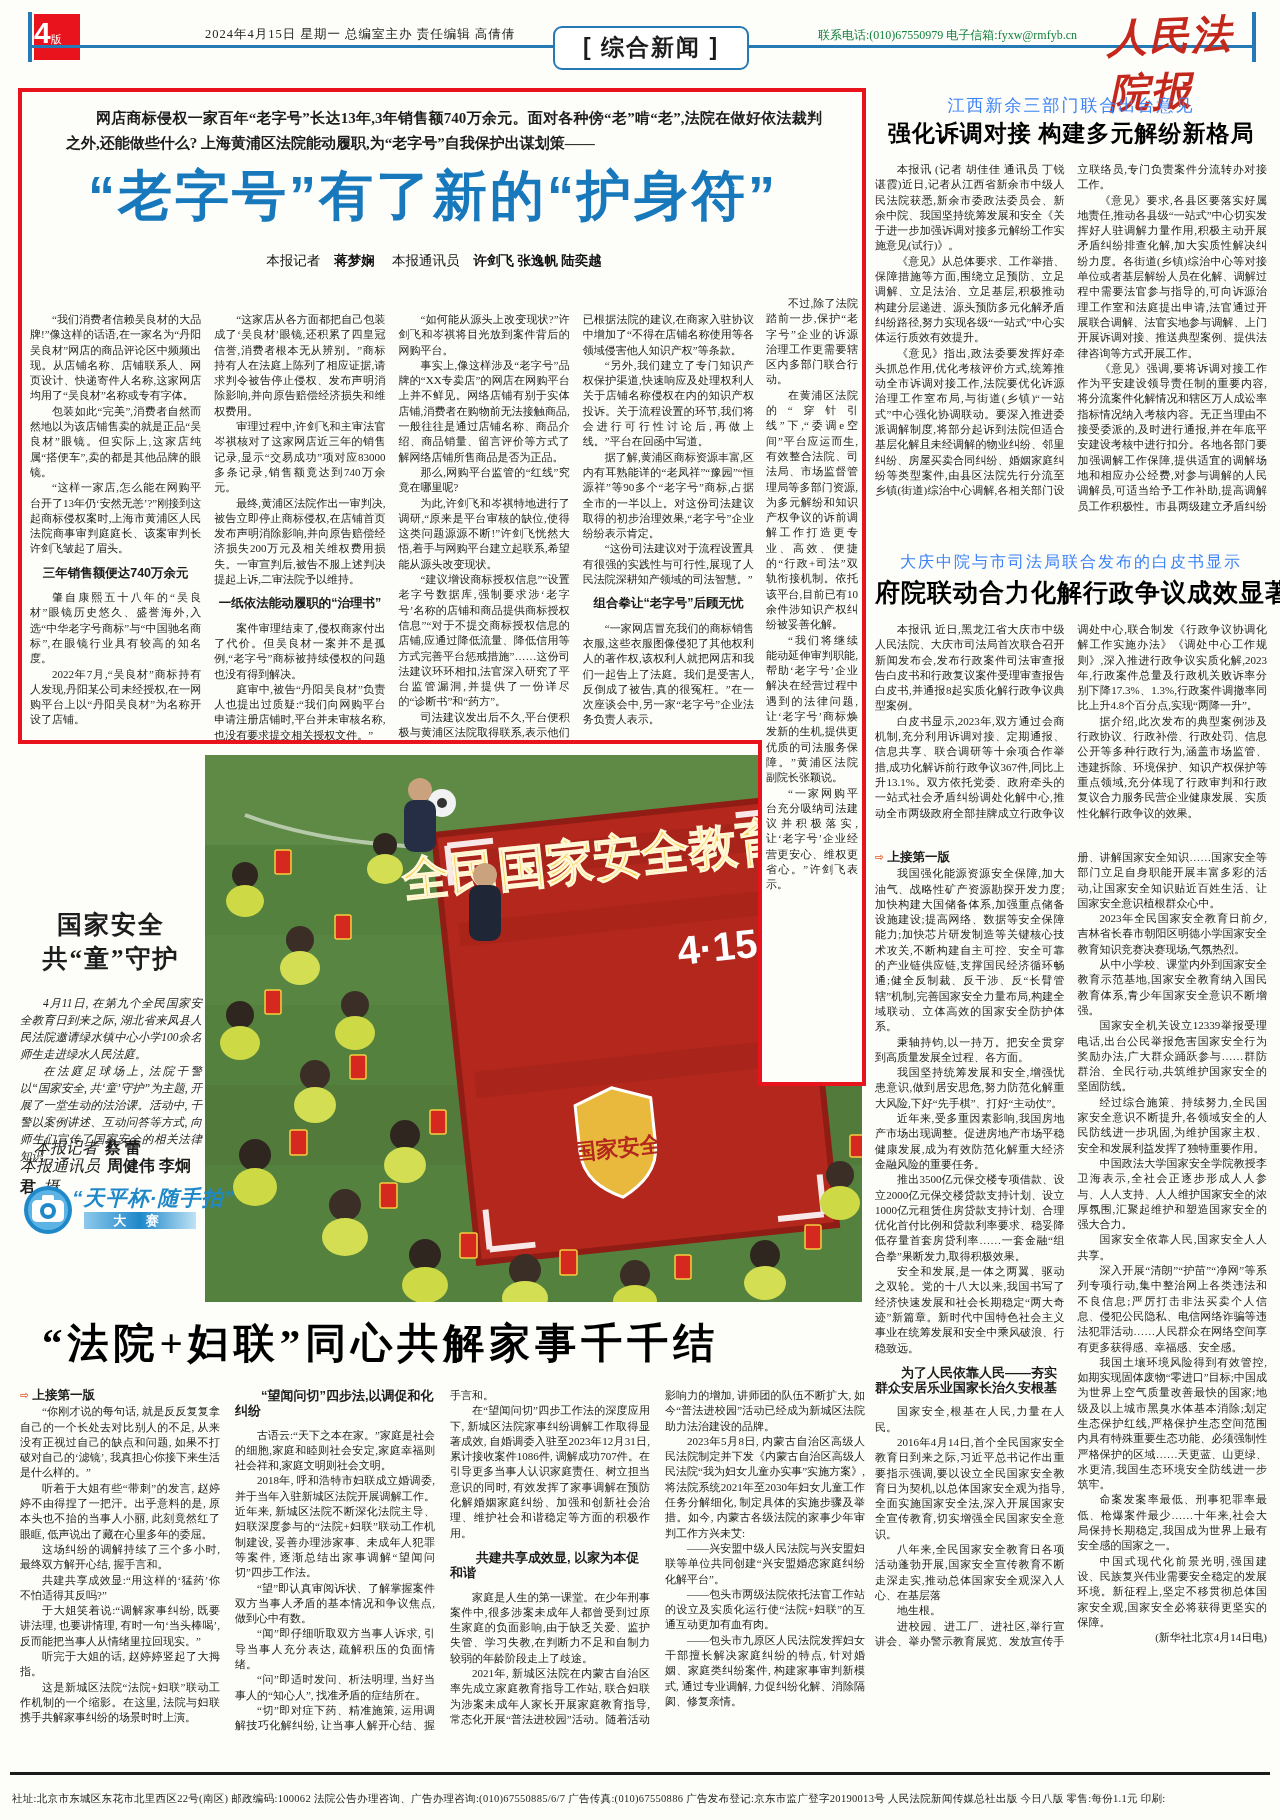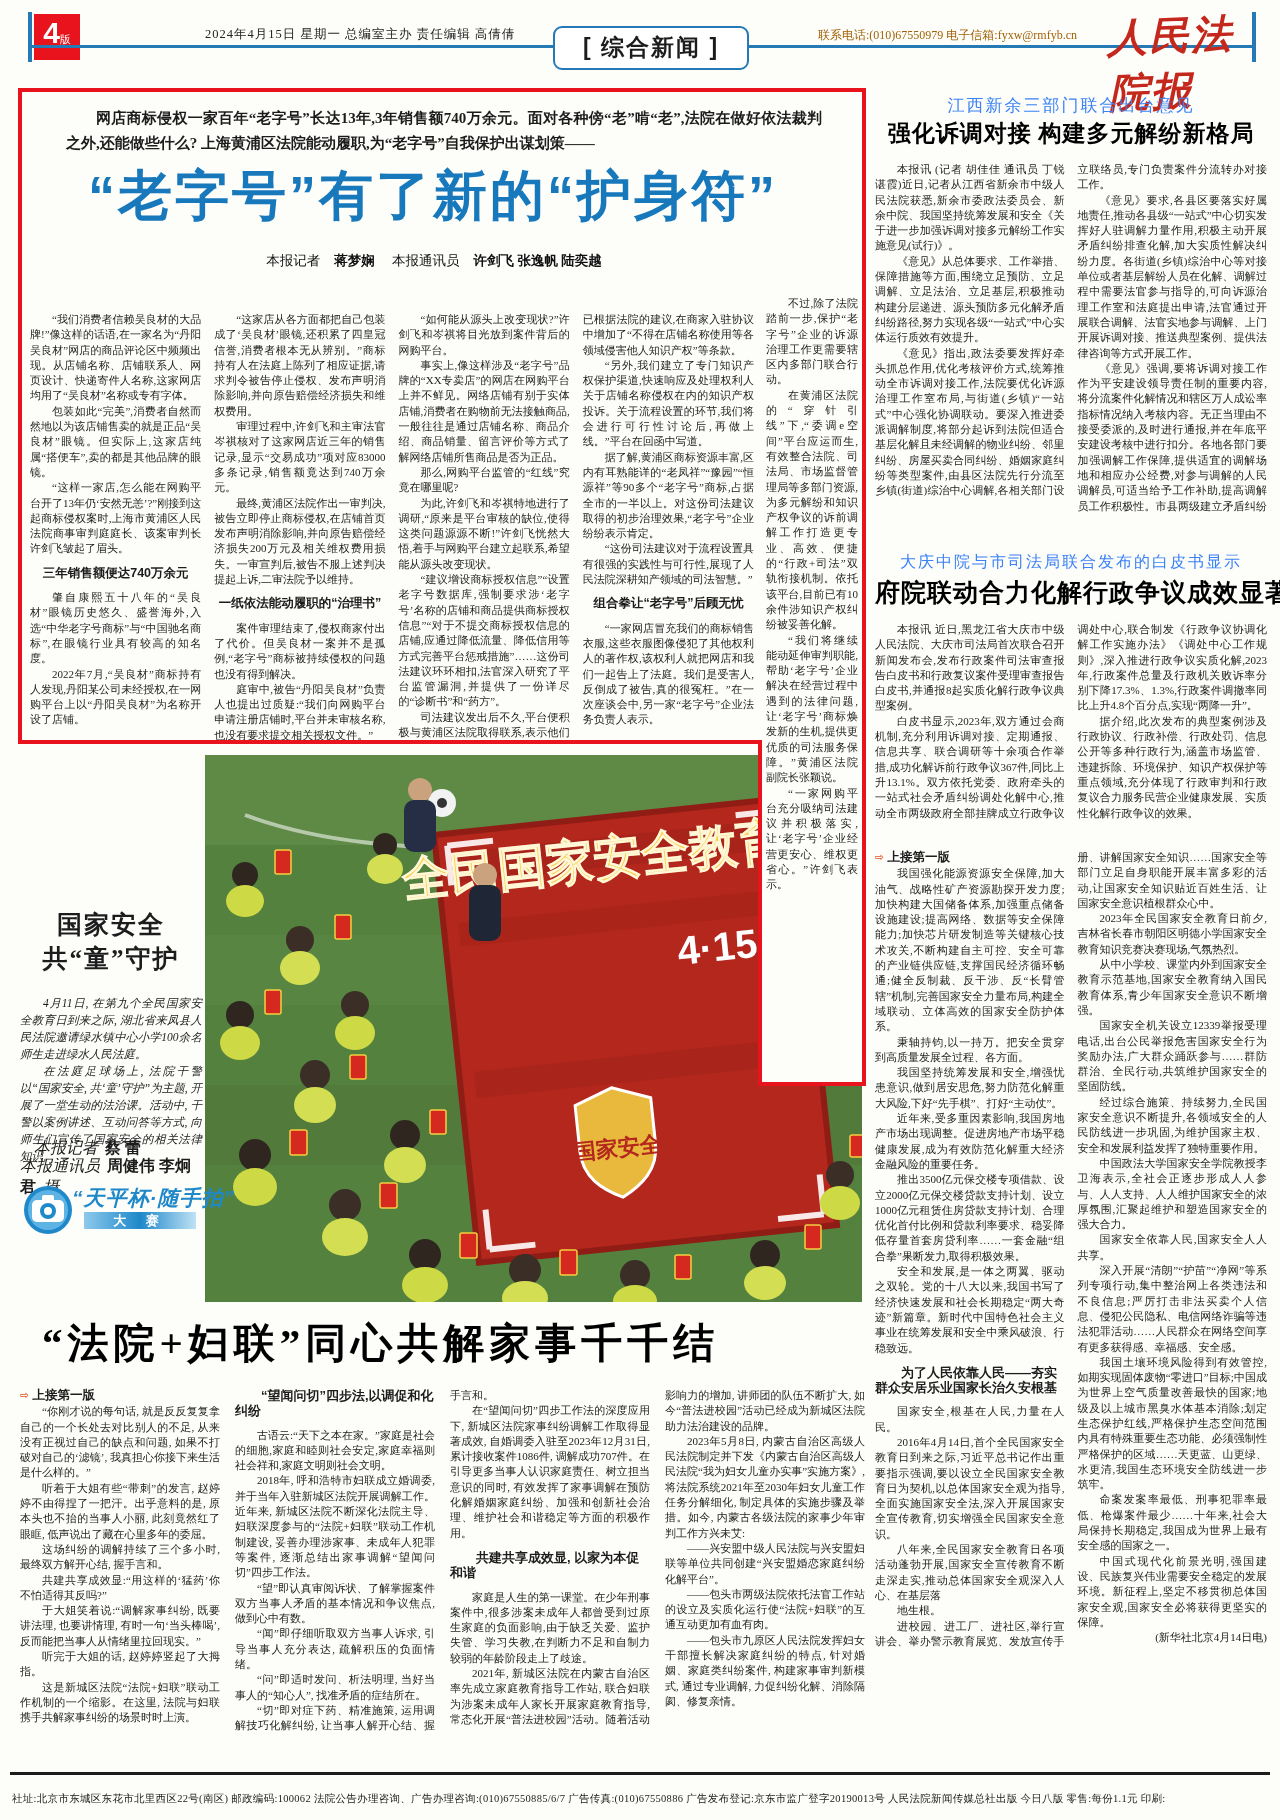--- a/index.html
+++ b/index.html
@@ -1,27 +1,27 @@
 <!DOCTYPE html>
 <html><head>
 <meta charset="utf-8">
 <style>
   html,body{margin:0;padding:0;background:#e8e8e4;}
   #page{position:relative;width:1280px;height:1820px;background:#fdfdfa;margin:0 auto;overflow:hidden;
         font-family:"Liberation Serif","DejaVu Serif",serif;color:#1c1c1c;}
   .abs{position:absolute;}
   
   .hbar{background:#2579b5;}
-  .pagenum{background:#e8131d;color:#fff;text-align:center;font-family:"Liberation Sans",sans-serif;}
+  .pagenum{background:#e8131d;color:#fff;text-align:left;font-family:"Liberation Sans",sans-serif;}
   .pagenum .n{font-size:30px;font-weight:bold;line-height:30px;display:inline-block;}
   .pagenum .v{font-size:11px;display:inline-block;}
   .dateline{font-size:12.5px;color:#222;letter-spacing:1px;}
   .sectionbox{background:#fff;border:2px solid #2579b5;text-align:center;font-weight:bold;
               font-size:23px;font-family:"Liberation Sans",sans-serif;line-height:38px;letter-spacing:2px;}
-  .contact{font-size:12px;color:#a16207;}
+  .contact{font-size:12px;color:#15803d;}
   .masthead{color:#c4281c;font-size:40px;font-weight:bold;font-style:italic;
             font-family:"DejaVu Serif",serif;letter-spacing:2px;transform:rotate(-2deg);}
   
   .red{background:#e8131d;}
   
   .intro{font-size:15px;font-weight:bold;line-height:25px;text-align:justify;text-indent:2em;}
   .bigblue{color:#1778bc;font-family:"Liberation Sans",sans-serif;font-weight:bold;
            font-size:54px;letter-spacing:3px;text-align:center;white-space:nowrap;}
   .byline{font-size:13.5px;text-align:center;color:#111;}
   .byline b{margin:0 6px;}

